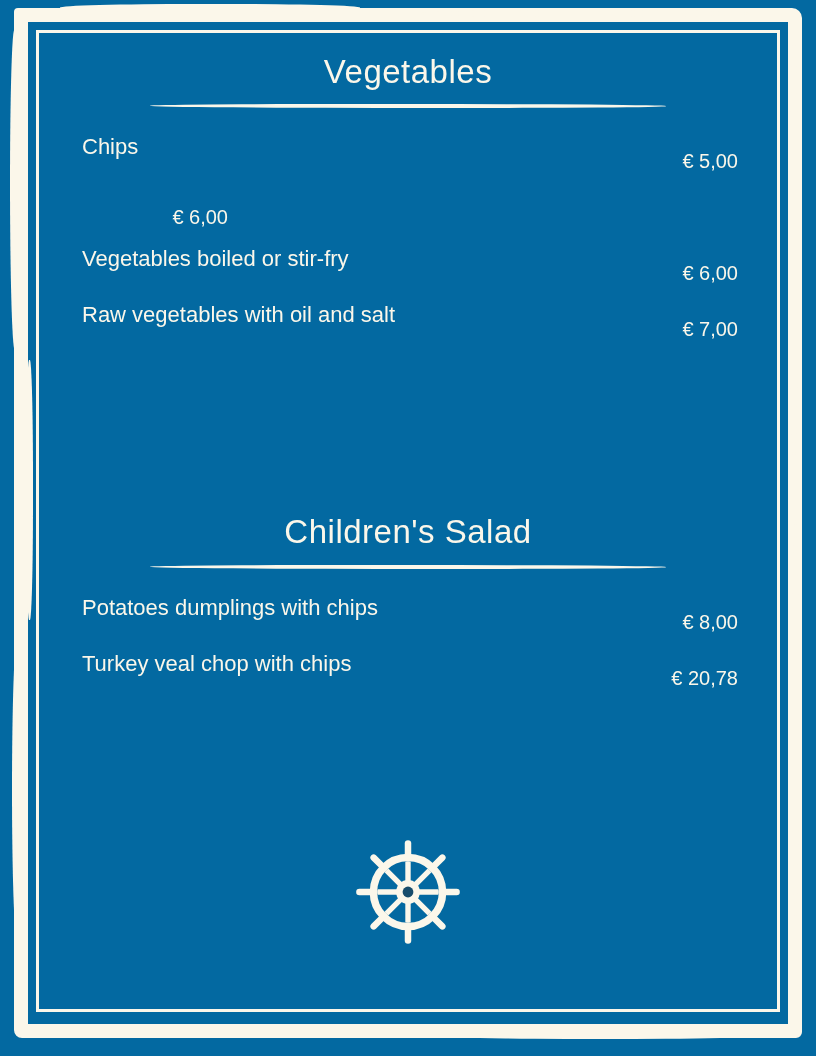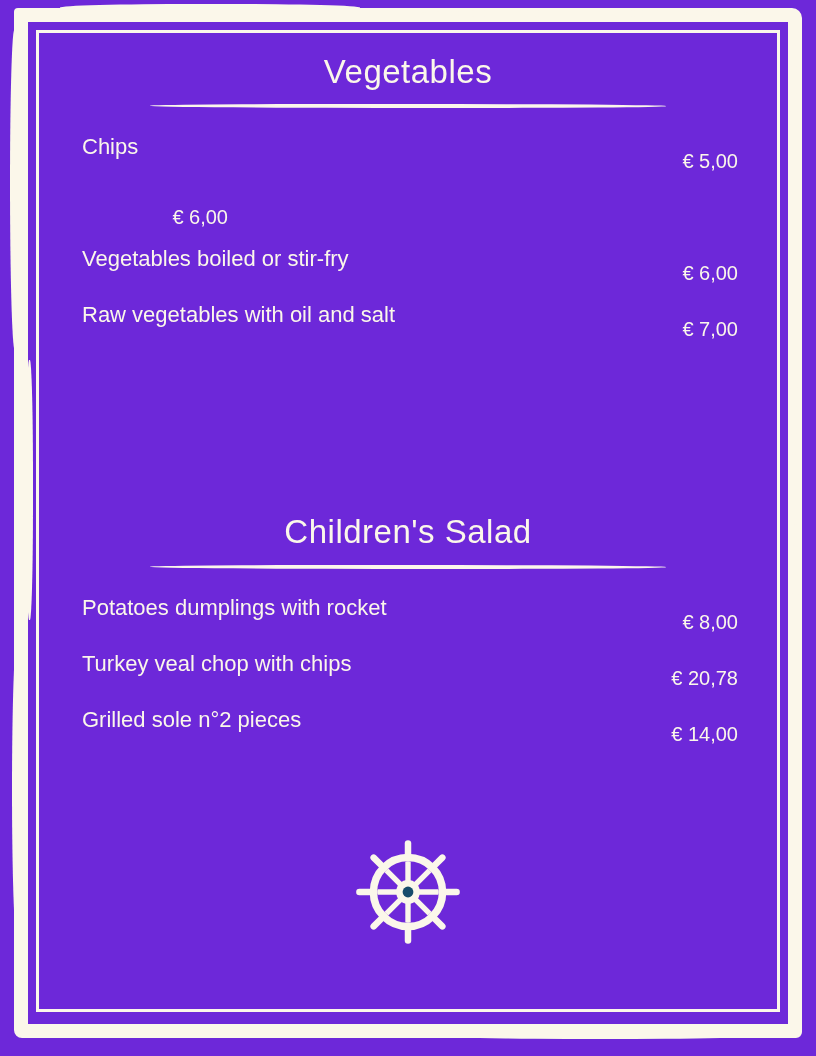--- a/index.html
+++ b/index.html
@@ -11,21 +11,21 @@
     height: 1056px;
     background: #174C6B;
     font-family: "Liberation Sans", sans-serif;
     overflow: hidden;
   }
 
   .page {
     position: relative;
     width: 816px;
     height: 1056px;
-    background: #6d28d9;
+    background: #0369a1;
     box-sizing: border-box;
   }
 
   
   .frame-outer {
     position: absolute;
     left: 14px;
     top: 8px;
     width: 788px;
     height: 1030px;
@@ -175,30 +175,26 @@
           <span class="item-price">€ 7,00</span>
         </li>
       </ul>
     </div>
 
     <div class="section second">
       <h2 class="section-title">Children's Salad</h2>
       <div class="title-rule"></div>
       <ul class="items">
         <li class="item">
-          <span class="item-name">Potatoes dumplings with rocket</span>
+          <span class="item-name">Potatoes dumplings with chips</span>
           <span class="item-price">€ 8,00</span>
         </li>
         <li class="item">
           <span class="item-name">Turkey veal chop with chips</span>
           <span class="item-price">€ 20,78</span>
-        </li>
-        <li class="item">
-          <span class="item-name">Grilled sole n°2 pieces</span>
-          <span class="item-price">€ 14,00</span>
         </li>
       </ul>
     </div>
 
     <div class="helm-wrap">
       <svg width="108" height="108" viewBox="0 0 100 100">
         <g fill="#FBF7EA">
 
           <g>
             <rect x="47" y="2" width="6" height="20" rx="3"></rect>

